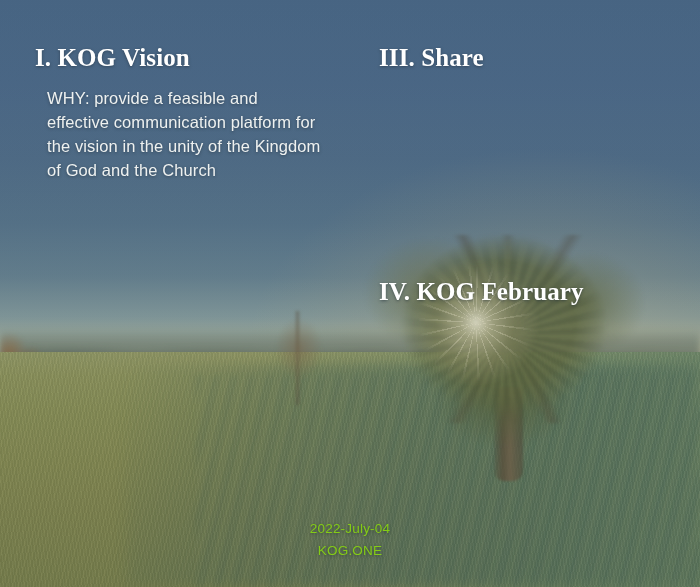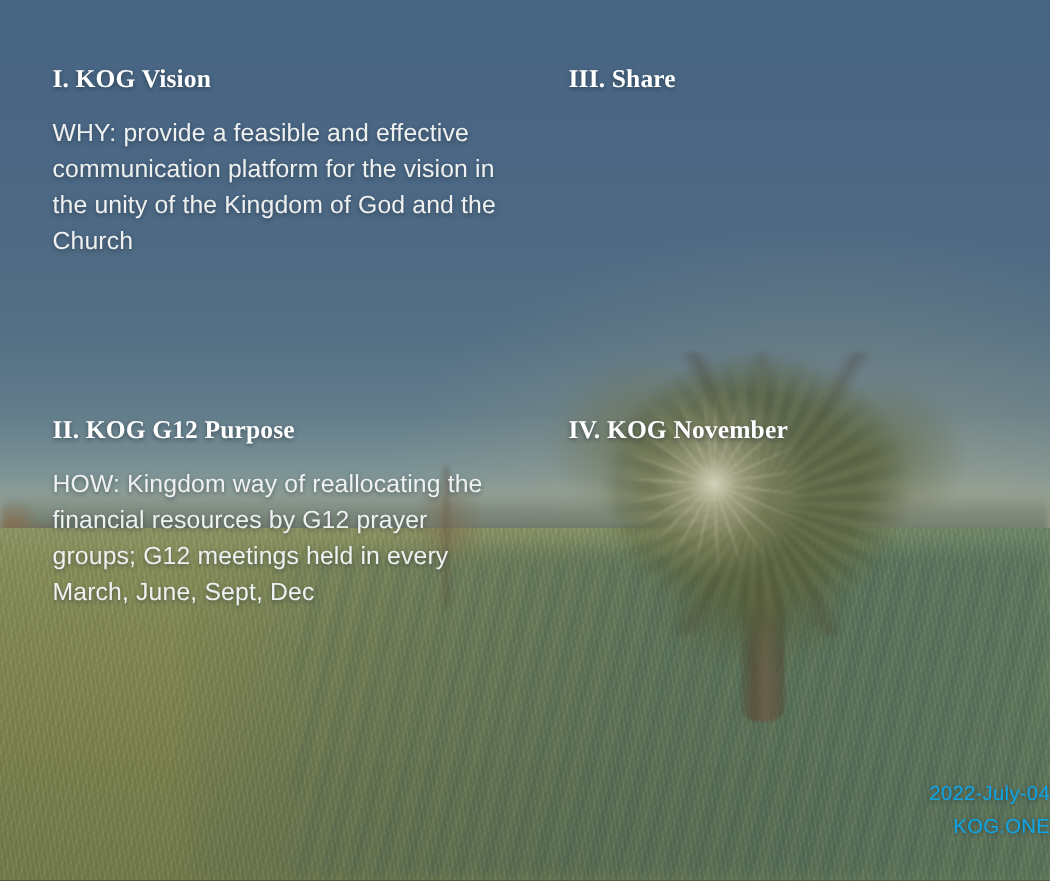--- a/index.html
+++ b/index.html
@@ -236,45 +236,45 @@
   .quad.q3 { padding: 44px 20px 0 367px; }
   .quad.q2 { padding: 10px 16px 0 35px; }
   .quad.q4 { padding: 10px 16px 0 367px; }
   .quad.q3, .quad.q4 { grid-column: 2; padding-left: 12px; margin-left: -350px; }
   .quad.q3 > *, .quad.q4 > * { margin-left: 367px; }
 
   h2.heading {
     margin: 0 0 14px 0;
     font-family: "Liberation Serif", serif;
     font-weight: bold;
-    font-size: 17px;
+    font-size: 25px;
     line-height: 1.1;
     letter-spacing: 0.1px;
     color: #ffffff;
     text-shadow: 0 1px 3px rgba(30,42,52,0.55);
     white-space: nowrap;
   }
   p.body {
-    margin: 0;
+    margin: 12px;
     font-size: 16.5px;
     line-height: 1.47;
     color: #eef1f0;
     text-shadow: 0 1px 3px rgba(30,42,52,0.5);
     letter-spacing: 0.1px;
     max-width: 300px;
     white-space: pre-line;
   }
   .quad.q3 p.body, .quad.q4 p.body { max-width: 310px; }
 
   .footer {
     position: absolute;
     left: 0; right: 0;
     bottom: 25px;
-    text-align: right;
-    color: #0ea5e9;
+    text-align: center;
+    color: #84cc16;
     font-size: 13.5px;
     line-height: 1.62;
     letter-spacing: 0.2px;
     text-shadow: 0 1px 3px rgba(30,42,52,0.55);
   }
 </style>
 </head>
 <body>
 
 <div id="poster">
@@ -302,27 +302,23 @@
 
     <div class="quad q1">
       <h2 class="heading">I. KOG Vision</h2>
       <p class="body">WHY: provide a feasible and effective communication platform for the vision in the unity of the Kingdom of God and the Church</p>
     </div>
 
     <div class="quad q3">
       <h2 class="heading">III. Share</h2>
     </div>
 
-    <div class="quad q2">
-      <h2 class="heading">II. KOG G12 Purpose</h2>
-      <p class="body">HOW: Kingdom way of reallocating the financial resources by G12 prayer groups; G12 meetings held in every March, June, Sept, Dec</p>
-    </div>
 
     <div class="quad q4">
-      <h2 class="heading">IV. KOG November</h2>
+      <h2 class="heading">IV. KOG February</h2>
     </div>
 
   </div>
 
   <div class="footer">
     <div>2022-July-04</div>
     <div>KOG.ONE</div>
   </div>
 
 </div>

